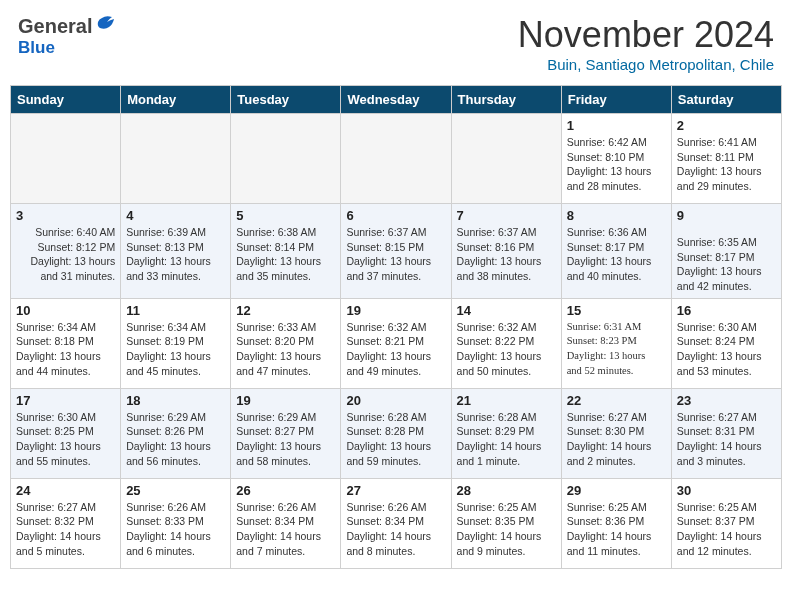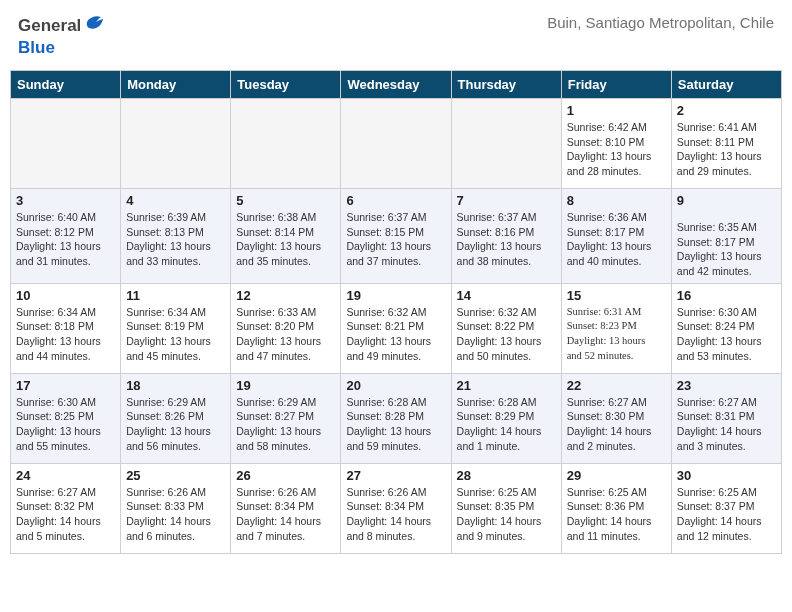--- a/index.html
+++ b/index.html
@@ -25,21 +25,21 @@
     .title-area {
       text-align: right;
     }
     .month-title {
       font-size: 36px;
       font-weight: normal;
       color: #333;
     }
     .location {
       font-size: 15px;
-      color: #737373;
+      color: #0369a1;
     }
     table {
       width: 100%;
       border-collapse: collapse;
       table-layout: fixed;
     }
     th {
       background-color: #0c4a6e;
       color: #fff;
       text-align: left;
@@ -82,21 +82,21 @@
     .week-row-1 td:not(.empty) { background: #fff; }
     .week-row-2 td:not(.empty) { background: #eef2f8; }
     .week-row-3 td:not(.empty) { background: #fff; }
     .week-row-4 td:not(.empty) { background: #eef2f8; margin-left: 36px; }
     .week-row-5 td:not(.empty) { background: #fff; }
     .logo-row {
       display: flex;
       align-items: center;
     }
     .logo-text-general {
-      font-size: 17px;
+      font-size: 20px;
       font-weight: bold;
       color: #444;
     }
     .logo-text-blue {
       font-size: 17px;
       font-weight: bold;
       color: #1565c0;
     }
     .logo-bird {
       display: inline-block;
@@ -115,20 +115,21 @@
           <path d="M11 2 C14 0, 20 2, 20 8 C20 12, 16 15, 11 18 C6 15, 2 12, 2 8 C2 2, 8 0, 11 2Z" fill="#1565c0" opacity="0.0"></path>
           <path d="M8 4 Q12 1 18 3 Q15 5 13 8 Q16 6 20 5 Q19 10 15 13 Q11 16 6 14 Q3 12 4 8 Q5 5 8 4Z" fill="#1565c0"></path>
         </svg>
       </span>
     </div>
     <div>
       <span class="logo-text-blue">Blue</span>
     </div>
   </div>
   <div class="title-area">
+    <div class="month-title">November 2024</div>
     <div class="location">Buin, Santiago Metropolitan, Chile</div>
   </div>
 </div>
 
 <table>
   <thead>
     <tr id="header-row">
     <th>Sunday</th>
         <th>Monday</th>
         <th>Tuesday</th>
@@ -156,21 +157,21 @@
           <span class="day-num">2</span>
           <div class="day-info" style="white-space: pre-line;">Sunrise: 6:41 AM
 Sunset: 8:11 PM
 Daylight: 13 hours
 and 29 minutes.</div>
         </td>
       </tr>
       <tr class="week-row-2">
         <td>
           <span class="day-num">3</span>
-          <div class="day-info" style="white-space: pre-line;">Sunrise: 6:40 AM
+          <div class="day-info" style="white-space: pre-line; text-align: right;">Sunrise: 6:40 AM
 Sunset: 8:12 PM
 Daylight: 13 hours
 and 31 minutes.</div>
         </td>
         <td>
           <span class="day-num">4</span>
           <div class="day-info" style="white-space: pre-line;">Sunrise: 6:39 AM
 Sunset: 8:13 PM
 Daylight: 13 hours
 and 33 minutes.</div>

